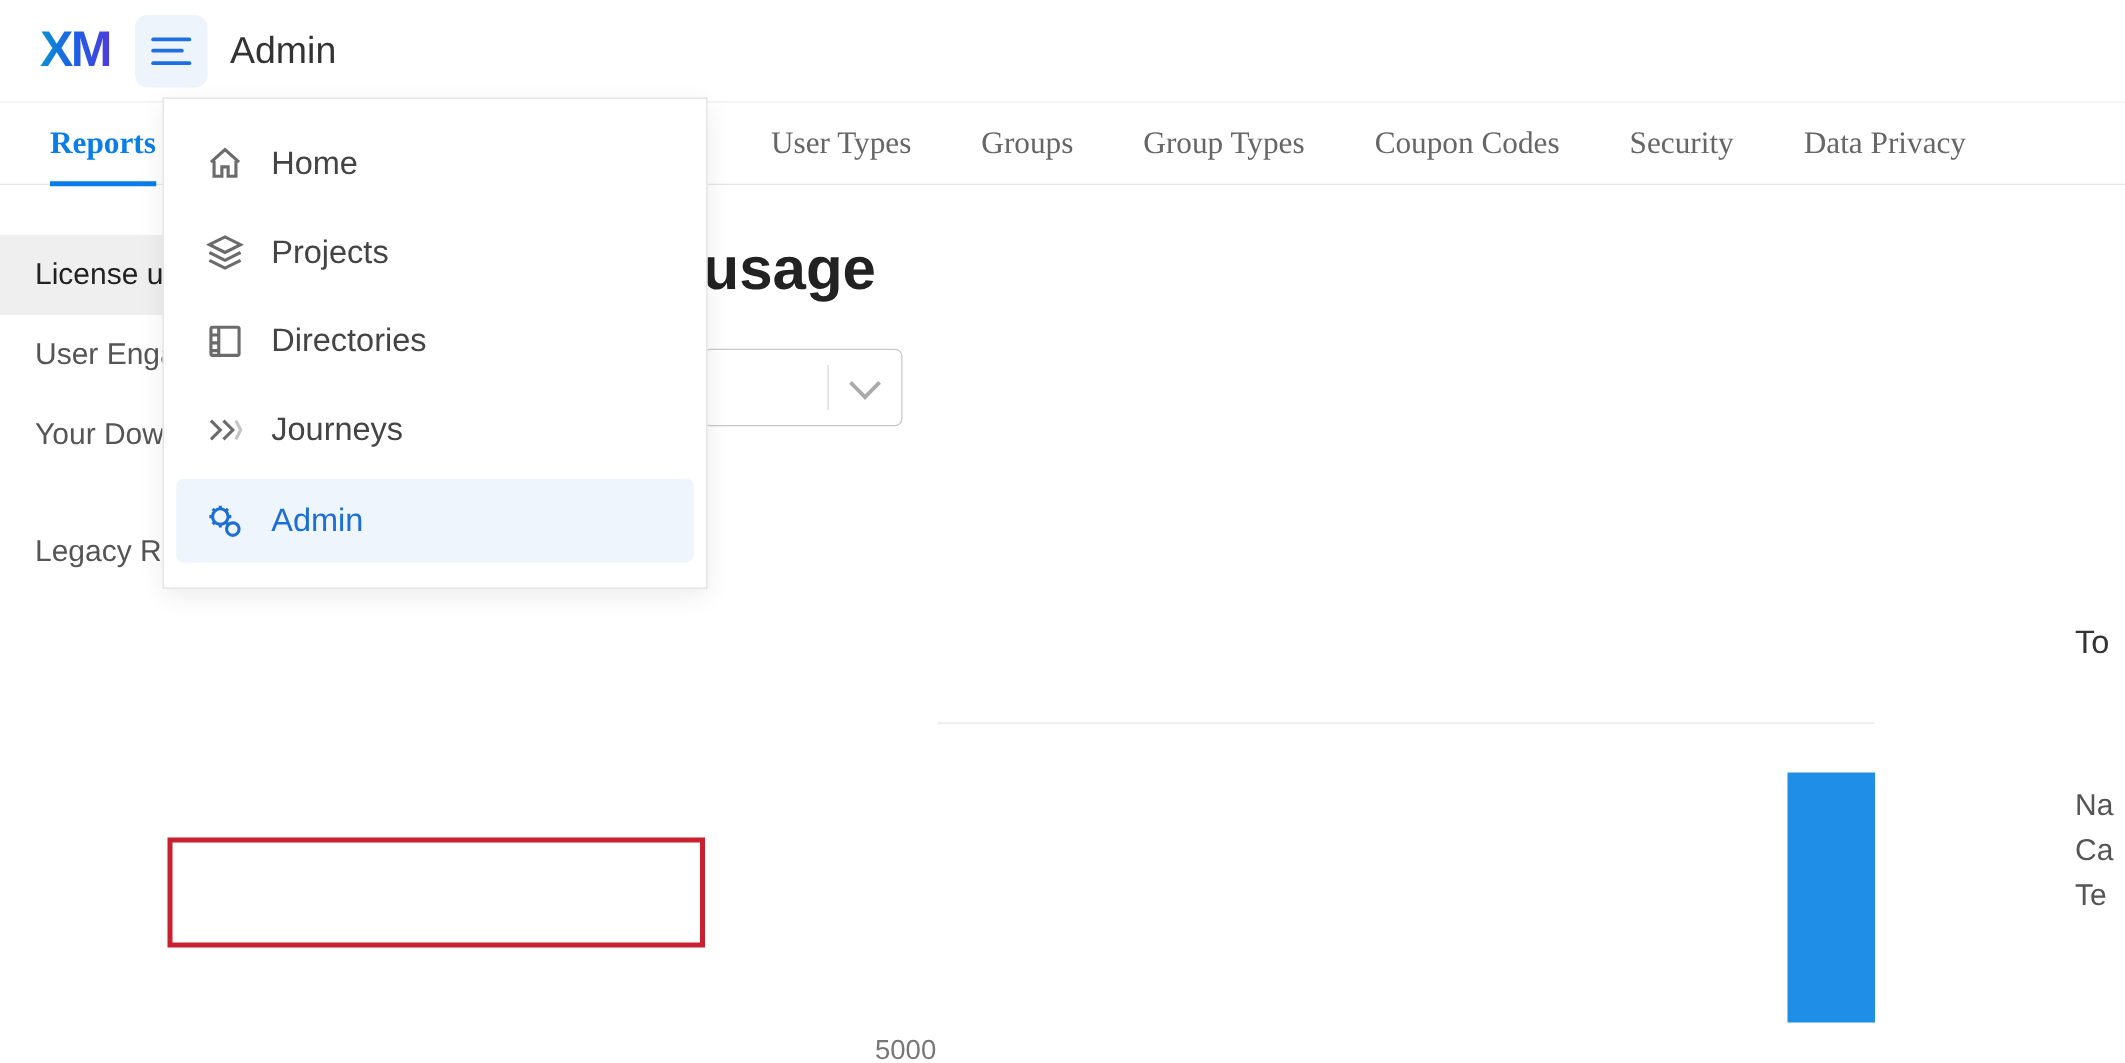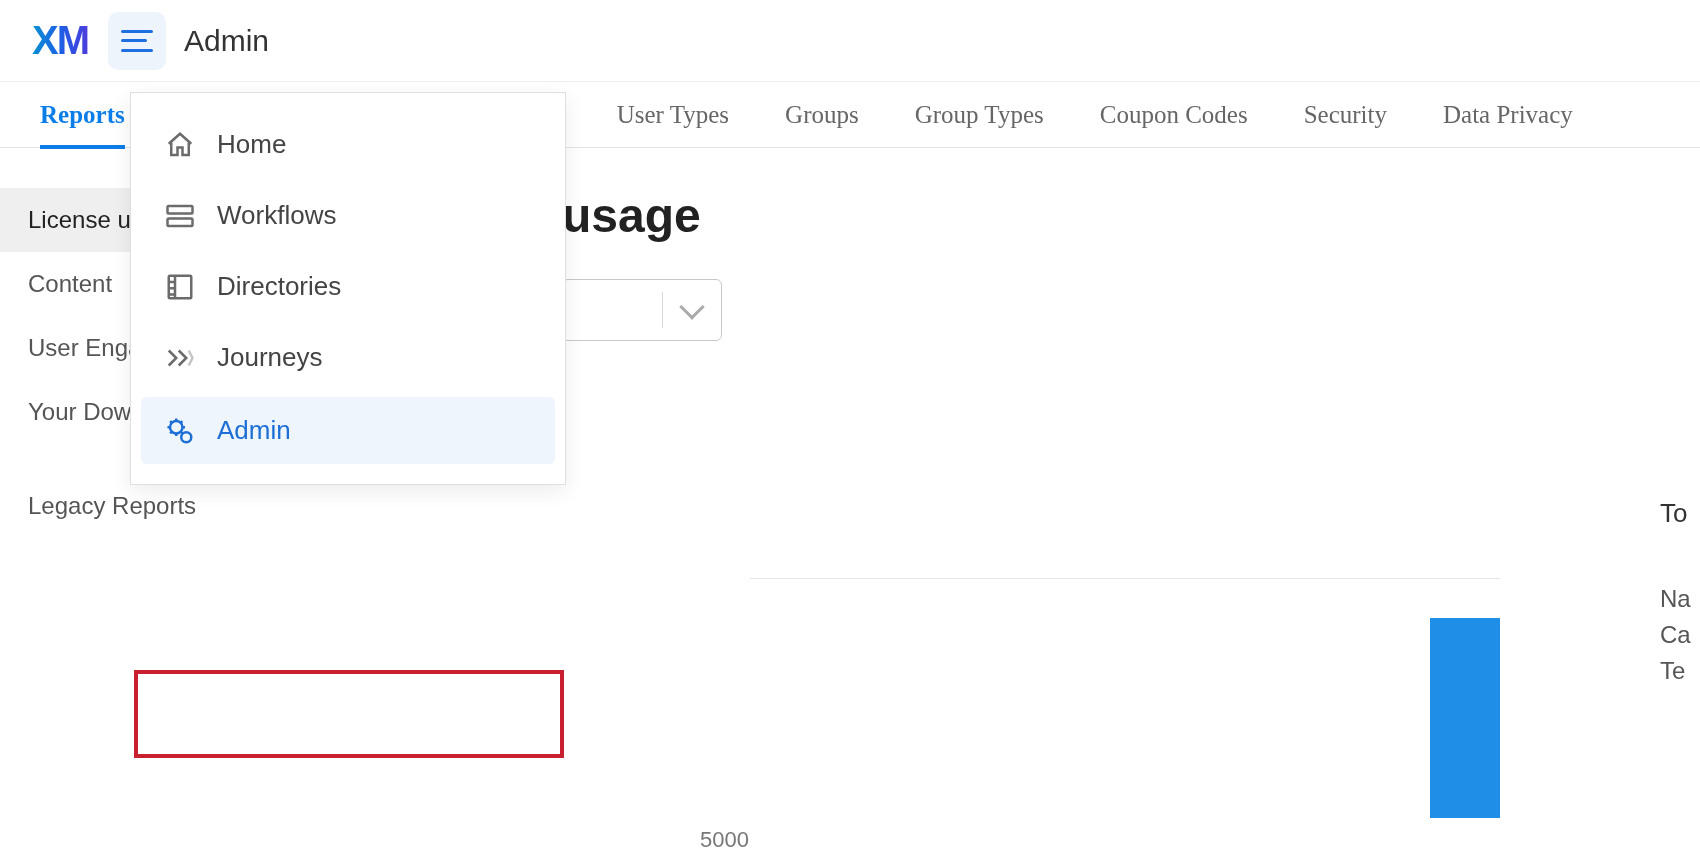--- a/index.html
+++ b/index.html
@@ -199,21 +199,21 @@
     width: 180px;
     font-size: 24px;
     color: #555;
   }
   .right-labels div { margin-bottom: 8px; white-space: nowrap; overflow: hidden; }
 
   
   .dropdown {
     position: absolute;
     left: 130px;
-    top: 92px;
+    top: 78px;
     width: 436px;
     background: #fff;
     border: 1px solid #e0e0e0;
     box-shadow: 0 6px 20px rgba(0,0,0,0.08);
     padding: 16px 0;
     z-index: 50;
   }
   .dd-item {
     display: flex;
     align-items: center;
@@ -274,21 +274,20 @@
   <div class="tab">Groups</div>
   <div class="tab">Group Types</div>
   <div class="tab">Coupon Codes</div>
   <div class="tab">Security</div>
   <div class="tab">Data Privacy</div>
 </div>
 
 <div class="main">
   <div class="leftnav">
     <div class="item active">License usage</div>
-    <div class="item">Content</div>
     <div class="item">User Engagement</div>
     <div class="item">Your Downloads</div>
     <div class="spacer"></div>
     <div class="item">Legacy Reports</div>
   </div>
 
   <div class="content">
     <div class="page-title">usage</div>
     <div class="select-box">
       <div class="chev-down"></div>
@@ -297,45 +296,46 @@
     <div class="chart-area">
       <div class="chart-grid">
         <div class="gridline gl-top"></div>
       </div>
       <div class="bar" style="height:200px;"></div>
       <div class="y-tick" style="bottom:-8px;">5000</div>
     </div>
   </div>
 
   <div class="right-labels" style="position:absolute; right:0; top:350px; width:40px; text-align:left;">
-    <div style="font-size:26px; color:#333; margin-bottom:56px;">To</div>
+    <div style="font-size:26px; color:#333; margin-bottom:102px;">To</div>
     <div>Na</div>
     <div>Ca</div>
     <div>Te</div>
   </div>
 </div>
 
 <div class="dropdown">
   <div class="dd-item">
     <span class="dd-icon">
       <svg width="30" height="30" viewBox="0 0 24 24" fill="none" stroke="currentColor" stroke-width="2">
           <path d="M3 11l9-8 9 8"></path>
           <path d="M5 10v10h5v-6h4v6h5V10"></path>
         </svg>
     </span>
     <span>Home</span>
   </div>
   <div class="dd-item">
     <span class="dd-icon">
       <svg width="30" height="30" viewBox="0 0 24 24" fill="none" stroke="currentColor" stroke-width="2">
-          <rect x="2" y="4" width="20" height="6" rx="1"></rect>
-          <rect x="2" y="14" width="20" height="6" rx="1"></rect>
-        </svg>
-    </span>
-    <span>Workflows</span>
+          <path d="M2 7l10-5 10 5-10 5-10-5z"></path>
+          <path d="M2 12l10 5 10-5"></path>
+          <path d="M2 17l10 5 10-5"></path>
+        </svg>
+    </span>
+    <span>Projects</span>
   </div>
   <div class="dd-item">
     <span class="dd-icon">
       <svg width="30" height="30" viewBox="0 0 24 24" fill="none" stroke="currentColor" stroke-width="2">
           <rect x="3" y="3" width="18" height="18" rx="1"></rect>
           <line x1="8" y1="3" x2="8" y2="21"></line>
           <line x1="3" y1="8" x2="8" y2="8"></line>
           <line x1="3" y1="13" x2="8" y2="13"></line>
           <line x1="3" y1="18" x2="8" y2="18"></line>
         </svg>

